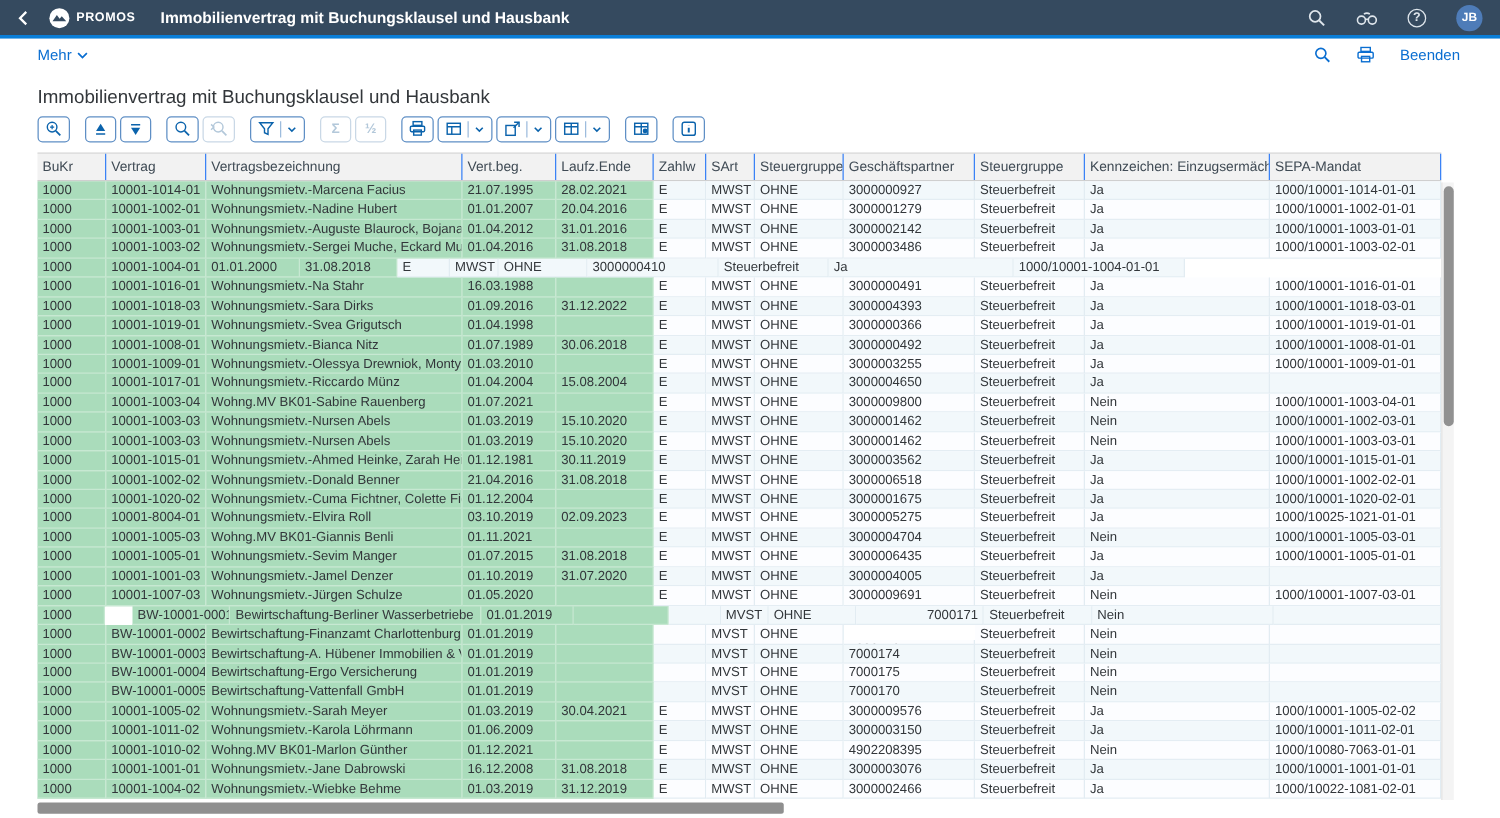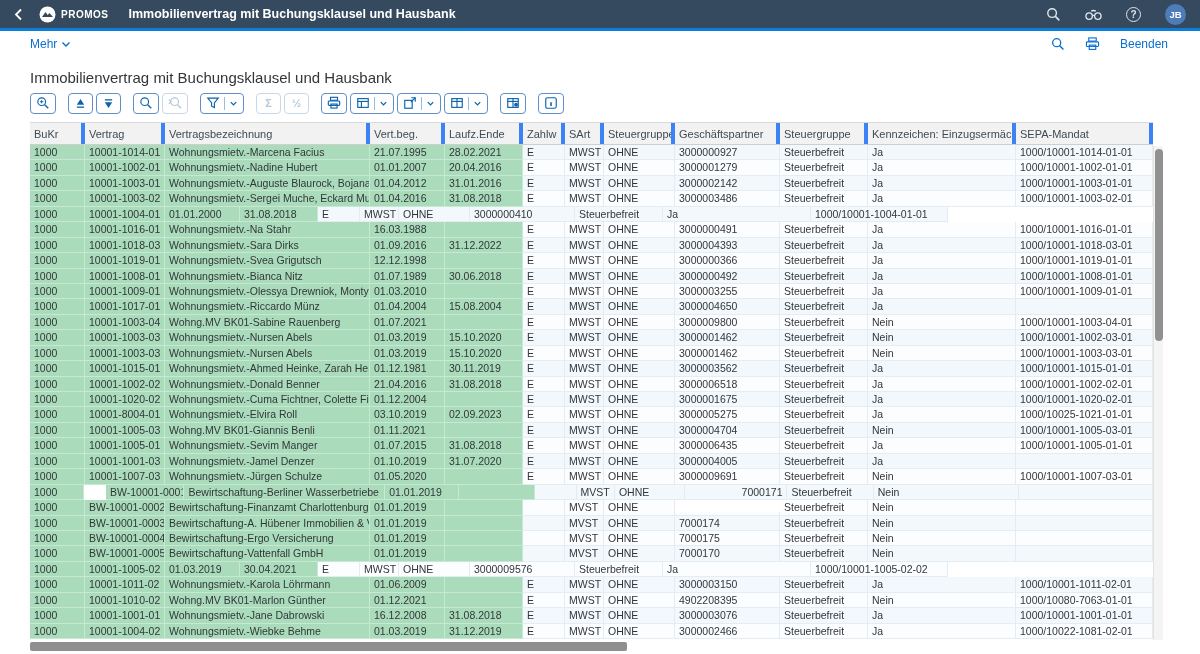--- a/index.html
+++ b/index.html
@@ -44,21 +44,21 @@
   .tbtn.disabled { border-color:#c9d8e6; color:#b3c8da; cursor:default; }
   .tbtn .ticon { display:inline-flex; align-items:center; line-height:1; }
   .tbtn .tdiv { width:1px; height:13px; background:#9dbcdd; }
   .tbtn.ggap { margin-left:9px; }
 
   
   .grid { position:relative; margin:7px 0 0 30px; width:1133px; }
   .grid-header { display:flex; width:1123px; height:23px; background:#f2f2f2;
                  border-top:1px solid #d9d9d9; border-bottom:1px solid #cfcfcf; }
   .hcell { font-size:11px; color:#3f4a54; padding:0 4px; display:flex; align-items:center;
-           white-space:nowrap; overflow:hidden; border-right:4px solid #3b82f6; cursor:pointer; }
+           white-space:nowrap; overflow:hidden; border-right:1px solid #3b82f6; cursor:pointer; }
   .grid-body { width:1123px; }
   .grow { display:flex; height:15.45px; cursor:pointer; }
   .cell { font-size:10.5px; color:#32363a; padding:0 4px; line-height:15.45px;
           white-space:nowrap; overflow:hidden; }
   .cell.g { background:var(--green,#aadcbb); border-right:1px solid #c7e8d2;
             border-bottom:1px solid #c7e8d2; }
   .cell.b  { background:#f2f8fb; border-right:1px solid #e2ecf2; border-bottom:1px solid #e4edf3; }
   .cell.b.alt { background:#fcfdff; }
 
   .vscroll { position:absolute; top:24px; right:0; width:10px; height:494px;
@@ -384,21 +384,21 @@
         <div class="cell b" style="width: 71px;">OHNE</div>
         <div class="cell b" style="width: 105px;">3000004393</div>
         <div class="cell b" style="width: 88px;">Steuerbefreit</div>
         <div class="cell b" style="width: 148px;">Ja</div>
         <div class="cell b" style="width: 137px;">1000/10001-1018-03-01</div>
       </div>
       <div class="grow">
         <div class="cell g" style="width: 55px;">1000</div>
         <div class="cell g" style="width: 80px;">10001-1019-01</div>
         <div class="cell g" style="width: 205px;">Wohnungsmietv.-Svea Grigutsch</div>
-        <div class="cell g" style="width: 75px;">12.12.1998</div>
+        <div class="cell g" style="width: 75px;">01.04.1998</div>
         <div class="cell g" style="width: 78px;"></div>
         <div class="cell b alt" style="width: 42px;">E</div>
         <div class="cell b alt" style="width: 39px;">MWST</div>
         <div class="cell b alt" style="width: 71px;">OHNE</div>
         <div class="cell b alt" style="width: 105px;">3000000366</div>
         <div class="cell b alt" style="width: 88px;">Steuerbefreit</div>
         <div class="cell b alt" style="width: 148px;">Ja</div>
         <div class="cell b alt" style="width: 137px;">1000/10001-1019-01-01</div>
       </div>
       <div class="grow">
@@ -663,20 +663,21 @@
         <div class="cell b" style="width: 39px;">MVST</div>
         <div class="cell b" style="width: 71px;">OHNE</div>
         <div class="cell b" style="width: 105px;">7000170</div>
         <div class="cell b" style="width: 88px;">Steuerbefreit</div>
         <div class="cell b" style="width: 148px;">Nein</div>
         <div class="cell b" style="width: 137px;"></div>
       </div>
       <div class="grow">
         <div class="cell g" style="width: 55px;">1000</div>
         <div class="cell g" style="width: 80px;">10001-1005-02</div>
+        <div class="cell g" style="width: 205px;">Wohnungsmietv.-Sarah Meyer</div>
         <div class="cell g" style="width: 75px;">01.03.2019</div>
         <div class="cell g" style="width: 78px;">30.04.2021</div>
         <div class="cell b alt" style="width: 42px;">E</div>
         <div class="cell b alt" style="width: 39px;">MWST</div>
         <div class="cell b alt" style="width: 71px;">OHNE</div>
         <div class="cell b alt" style="width: 105px;">3000009576</div>
         <div class="cell b alt" style="width: 88px;">Steuerbefreit</div>
         <div class="cell b alt" style="width: 148px;">Ja</div>
         <div class="cell b alt" style="width: 137px;">1000/10001-1005-02-02</div>
       </div>

